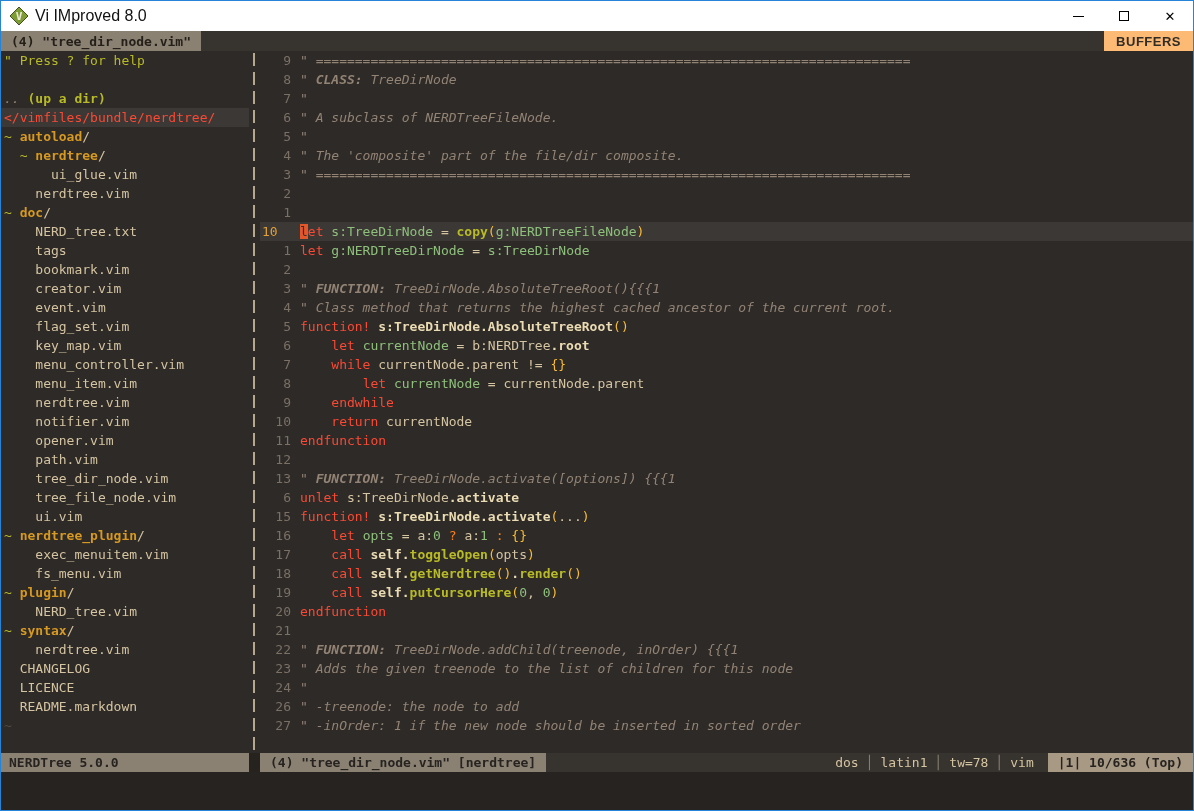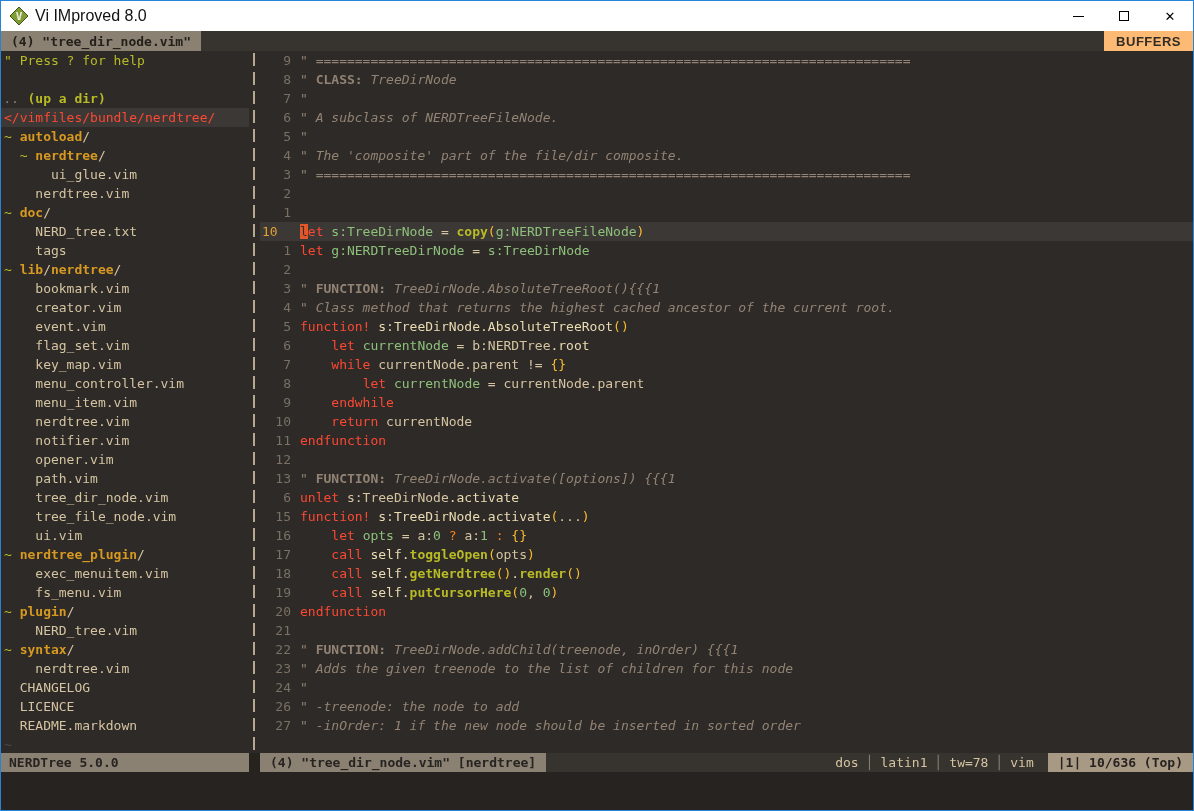--- a/index.html
+++ b/index.html
@@ -36,25 +36,25 @@
     background:repeating-linear-gradient(180deg,#b5a88f 0 13px, rgba(0,0,0,0) 13px 19px); }
   .editor { flex:1; background:#2d2a27; overflow:hidden; }
   .row { height:19px; display:flex; white-space:pre; }
   .row.cursorline { background:#3c3835; }
   .lnum { width:31px; flex-shrink:0; color:#7a7064; text-align:right; }
   .lnum.curnum { text-align:left; padding-left:2px; color:#e0a033; }
   .txt { margin-left:9px; }
   
   .sg.f   { color:#d5c4a1; }
   .sg.c   { color:#928374; font-style:italic; }
-  .sg.cb  { color:#928374; font-weight:bold; }
+  .sg.cb  { color:#928374; font-style:italic; font-weight:bold; }
   .sg.k   { color:#fb4934;margin-top:12px; }
   .sg.a   { color:#8ec07c; }
   .sg.g   { color:#b8bb26; font-weight:bold; }
-  .sg.m   { color:#ebdbb2; font-weight:normal; }
+  .sg.m   { color:#ebdbb2; font-weight:bold; }
   .sg.y   { color:#fabd2f; }
   .sg.o   { color:#fe8019; }
   .sg.grn { color:#b8bb26; }
   .sg.grnb{ color:#b8bb26; font-weight:bold; }
   .sg.dir { color:#d79921; font-weight:bold; }
   .sg.root{ color:#fb4934; }
   .sg.tilde{ color:#504945; }
   .sg.cur { background:#e4572a; color:#332f2b; }
   
   .statusbar { height:19px; display:flex; flex-shrink:0; font-size:13px; line-height:19px; font-weight:bold; }
@@ -104,21 +104,20 @@
         <div class="ntrow"></div>
         <div class="ntrow"><span class="sg c">.. </span><span class="sg grnb">(up a dir)</span></div>
         <div class="ntrow hl"><span class="sg root">&lt;/vimfiles/bundle/nerdtree/</span></div>
         <div class="ntrow"><span class="sg grn">~ </span><span class="sg dir">autoload</span><span class="sg f">/</span></div>
         <div class="ntrow"><span class="sg f">  </span><span class="sg grn">~ </span><span class="sg dir">nerdtree</span><span class="sg f">/</span></div>
         <div class="ntrow"><span class="sg f">      ui_glue.vim</span></div>
         <div class="ntrow"><span class="sg f">    nerdtree.vim</span></div>
         <div class="ntrow"><span class="sg grn">~ </span><span class="sg dir">doc</span><span class="sg f">/</span></div>
         <div class="ntrow"><span class="sg f">    NERD_tree.txt</span></div>
         <div class="ntrow"><span class="sg f">    tags</span></div>
-        <div class="ntrow"><span class="sg grn">~ </span><span class="sg dir">lib</span><span class="sg f">/</span><span class="sg dir">nerdtree</span><span class="sg f">/</span></div>
         <div class="ntrow"><span class="sg f">    bookmark.vim</span></div>
         <div class="ntrow"><span class="sg f">    creator.vim</span></div>
         <div class="ntrow"><span class="sg f">    event.vim</span></div>
         <div class="ntrow"><span class="sg f">    flag_set.vim</span></div>
         <div class="ntrow"><span class="sg f">    key_map.vim</span></div>
         <div class="ntrow"><span class="sg f">    menu_controller.vim</span></div>
         <div class="ntrow"><span class="sg f">    menu_item.vim</span></div>
         <div class="ntrow"><span class="sg f">    nerdtree.vim</span></div>
         <div class="ntrow"><span class="sg f">    notifier.vim</span></div>
         <div class="ntrow"><span class="sg f">    opener.vim</span></div>

